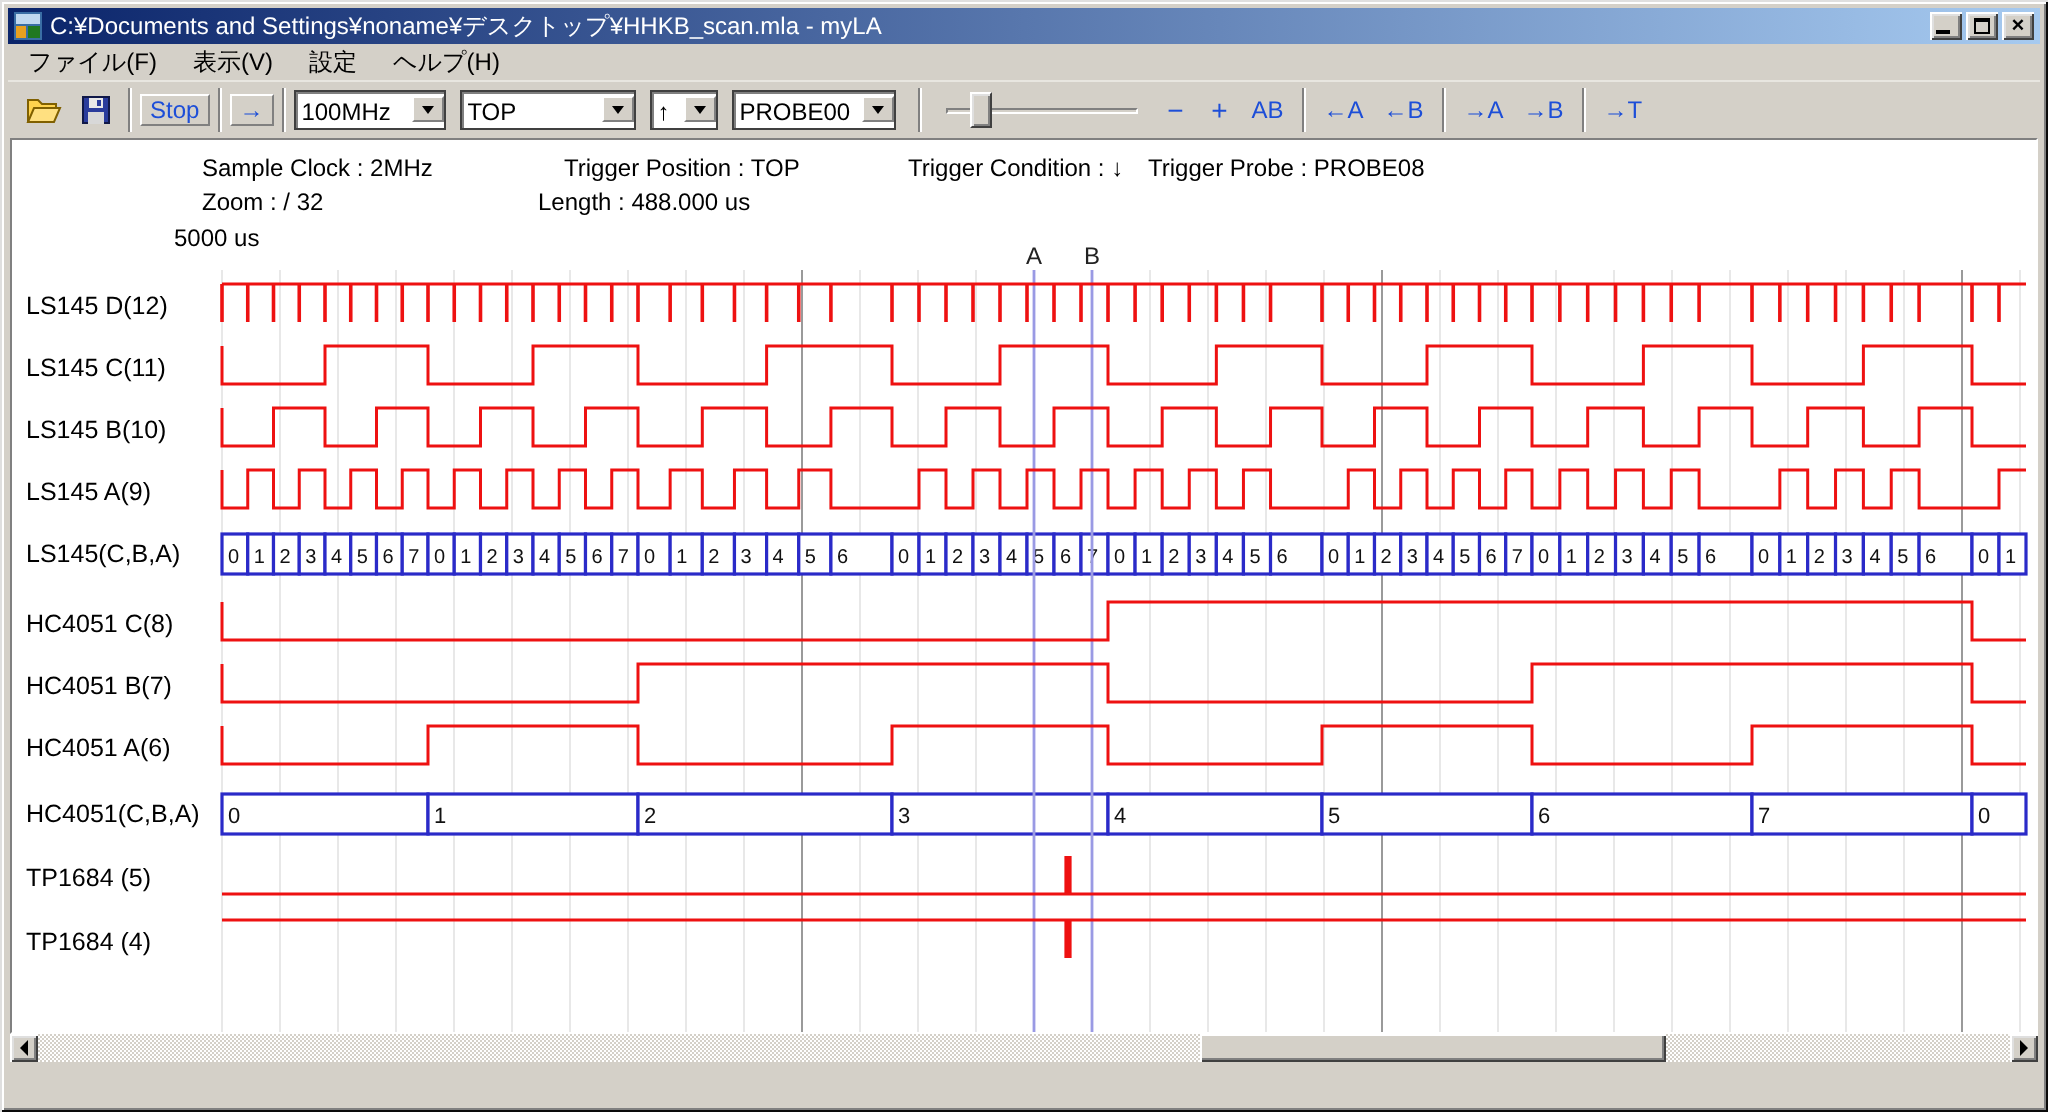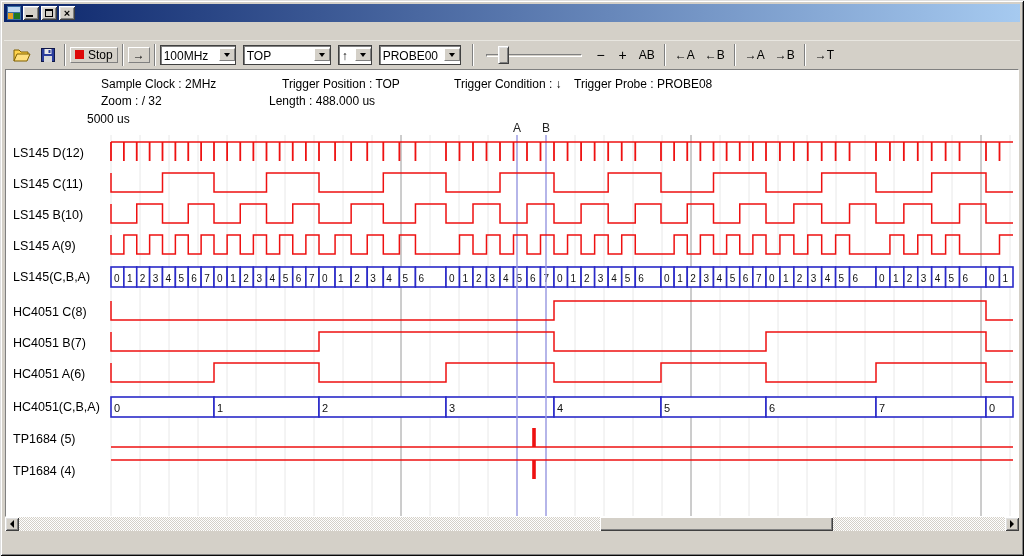--- a/index.html
+++ b/index.html
@@ -22,22 +22,22 @@
   .glyph-max { width:8px; height:8px; border:1px solid #000; border-top-width:2px; }
   .glyph-close { font-size:11px; font-weight:bold; color:#000; line-height:1; }
   
   .menubar { position:absolute; left:4px; top:23px; width:1016px; height:17px;
     display:flex; align-items:center; font-size:12px; color:#000; padding-left:1px; }
   .menu-item { padding:1px 9px; }
   
   .toolbar { position:absolute; left:4px; top:40px; width:1016px; height:28px;
     display:flex; align-items:center; padding-left:4px; border-top:1px solid #e8e6e0; }
   .tb-btn { height:16px; min-width:22px; background:transparent; border:1px solid transparent;
-    font-size:12px; color:#000000; display:flex; align-items:center; justify-content:center; padding:0 4px;
-    font-family:"Liberation Sans","DejaVu Sans",sans-serif; }
+    font-size:12px; color:#1d4ed8; display:flex; align-items:center; justify-content:center; padding:0 4px;
+    font-family:"Liberation Sans","DejaVu Sans",sans-serif;flex-direction:column; }
   .tb-btn.raised { background:#d4d0c8; border:1px solid; border-color:#fff #808080 #808080 #fff; }
   .tb-sep { width:2px; height:22px; border-left:1px solid #808080; border-right:1px solid #fff; margin:0 4px; }
   .stop-square { width:9px; height:9px; background:#dd0808; margin-right:4px; display:inline-block; }
   .combo { height:20px; background:#fff; border:1px solid #404040; box-shadow:inset 1px 1px 0 #808080;
     display:flex; align-items:center; margin-right:7px; }
   .combo-value { flex:1; font-size:12px; padding:2px 3px 0 3px; white-space:nowrap; overflow:hidden; }
   .combo-btn { width:16px; background:#d4d0c8; border:1px solid; border-color:#fff #808080 #808080 #fff;
     display:flex; align-items:center; justify-content:center; }
   .combo-arrow { width:0; height:0; border:3.5px solid transparent; border-top:4px solid #000; margin-top:4px; }
   .slider { width:100px; height:22px; position:relative; margin:0 6px; }
@@ -77,33 +77,40 @@
 
   <div class="titlebar">
     <span class="app-icon">
       <svg width="14" height="14" viewBox="0 0 14 14">
         <rect width="14" height="14" fill="#3a6ea5"></rect>
         <rect x="1" y="1" width="12" height="5" fill="#c0d8f0"></rect>
         <rect x="1" y="7" width="5" height="6" fill="#e8a020"></rect>
         <rect x="7" y="7" width="6" height="6" fill="#207820"></rect>
       </svg>
     </span>
+    <span class="title-text">C:¥Documents and Settings¥noname¥デスクトップ¥HHKB_scan.mla - myLA</span>
     <span class="win-controls">
       <button class="win-btn">
           <span class="glyph-min"></span>
         </button>
       <button class="win-btn">
           <span class="glyph-max"></span>
         </button>
       <button class="win-btn">
           <span class="glyph-close">×</span>
         </button>
     </span>
   </div>
 
+  <div class="menubar">
+    <span class="menu-item">ファイル(F)</span>
+    <span class="menu-item">表示(V)</span>
+    <span class="menu-item">設定</span>
+    <span class="menu-item">ヘルプ(H)</span>
+  </div>
 
   <div class="toolbar">
     <button class="tb-btn">
       <svg width="18" height="14" viewBox="0 0 18 14">
         <path d="M1 13 V2 h5 l2 2 h7 v2" fill="#ffd34d" stroke="#806000" stroke-width="1"></path>
         <path d="M1 13 L4 6 h13 l-3 7 Z" fill="#ffe080" stroke="#806000" stroke-width="1"></path>
       </svg>
     </button>
     <button class="tb-btn">
       <svg width="14" height="14" viewBox="0 0 14 14">

